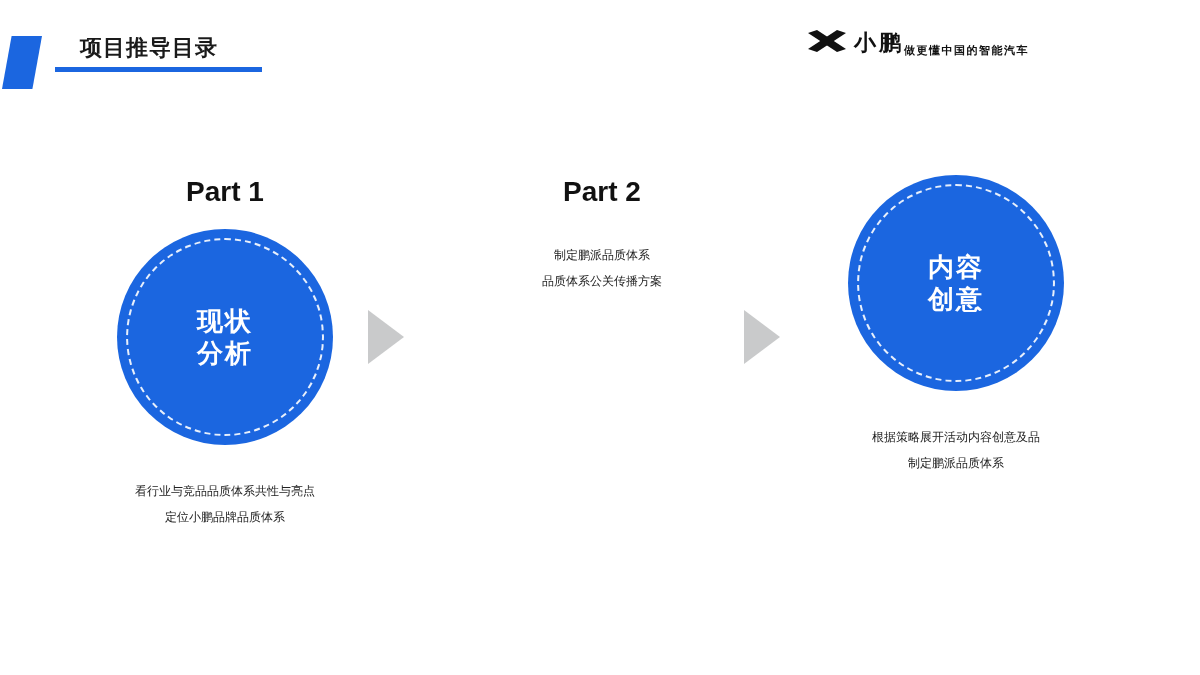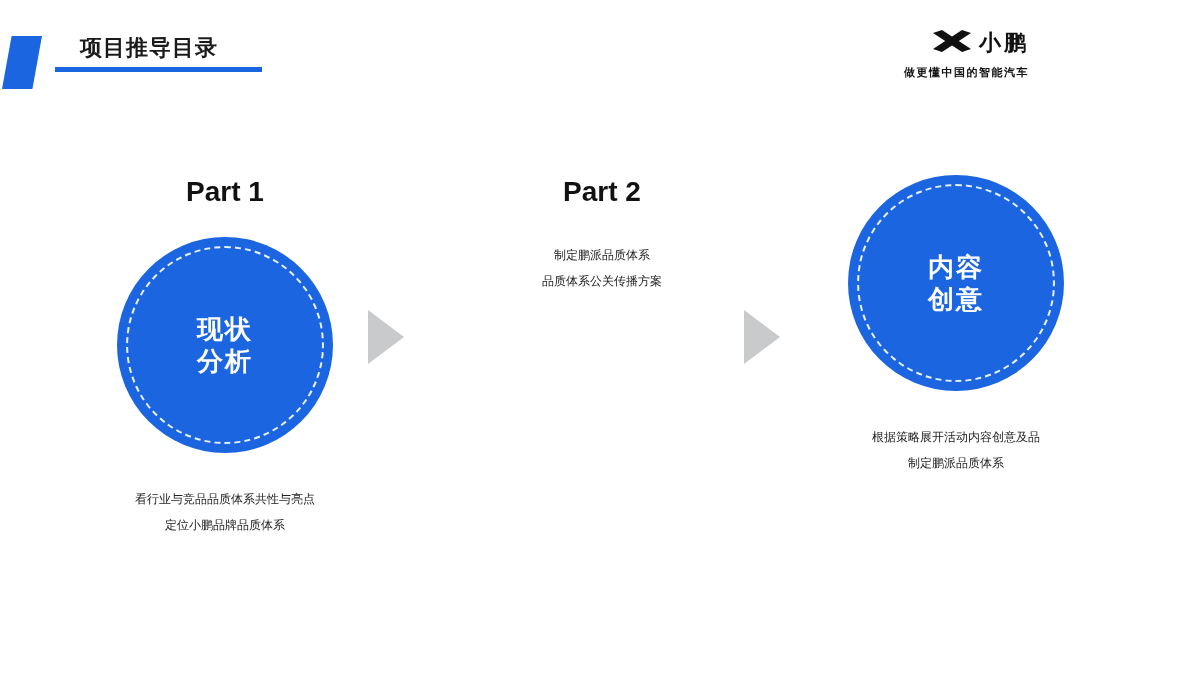--- a/index.html
+++ b/index.html
@@ -17,37 +17,37 @@
   .slide-title {
     position:absolute; left:80px; top:33px;
     font-size:22px; font-weight:bold; color:#1a1a1a; letter-spacing:1px;
   }
   .title-underline {
     position:absolute; left:55px; top:67px; width:207px; height:5px;
     background:#1b66e0;
   }
   .brand {
     position:absolute; right:38px; top:28px;
-    display:flex; flex-direction:column; align-items:flex-end;
+    display:flex; flex-direction:row; align-items:flex-end;
   }
   .brand-row { display:flex; align-items:center; gap:8px; }
   .brand-name { font-size:22px; font-weight:bold; color:#111; letter-spacing:3px; }
   .brand-tagline {
-    margin-top:7px; font-size:11px; font-weight:bold; color:#111; letter-spacing:1.5px;margin-left:38px;
+    margin-top:7px; font-size:11px; font-weight:bold; color:#111; letter-spacing:1.5px;
   }
 
   
   .part { position:absolute; width:330px; top:175px; text-align:center; }
   #part1 { left:60px; }
   #part2 { left:437px; }
   #part3 { left:791px; }
 
   .part-label {
     font-size:28px; font-weight:bold; color:#111;
-    line-height:34px; margin-bottom:28px;
+    line-height:34px; margin-bottom:20px;
   }
   .circle {
     width:216px; height:216px; margin:0 auto; border-radius:50%;
     background:#1b66e0; position:relative;
     display:flex; align-items:center; justify-content:center;
   }
   .circle-inner {
     position:absolute; left:9px; right:9px; top:9px; bottom:9px;
     border:2px dashed rgba(255,255,255,0.9); border-radius:50%;
   }

